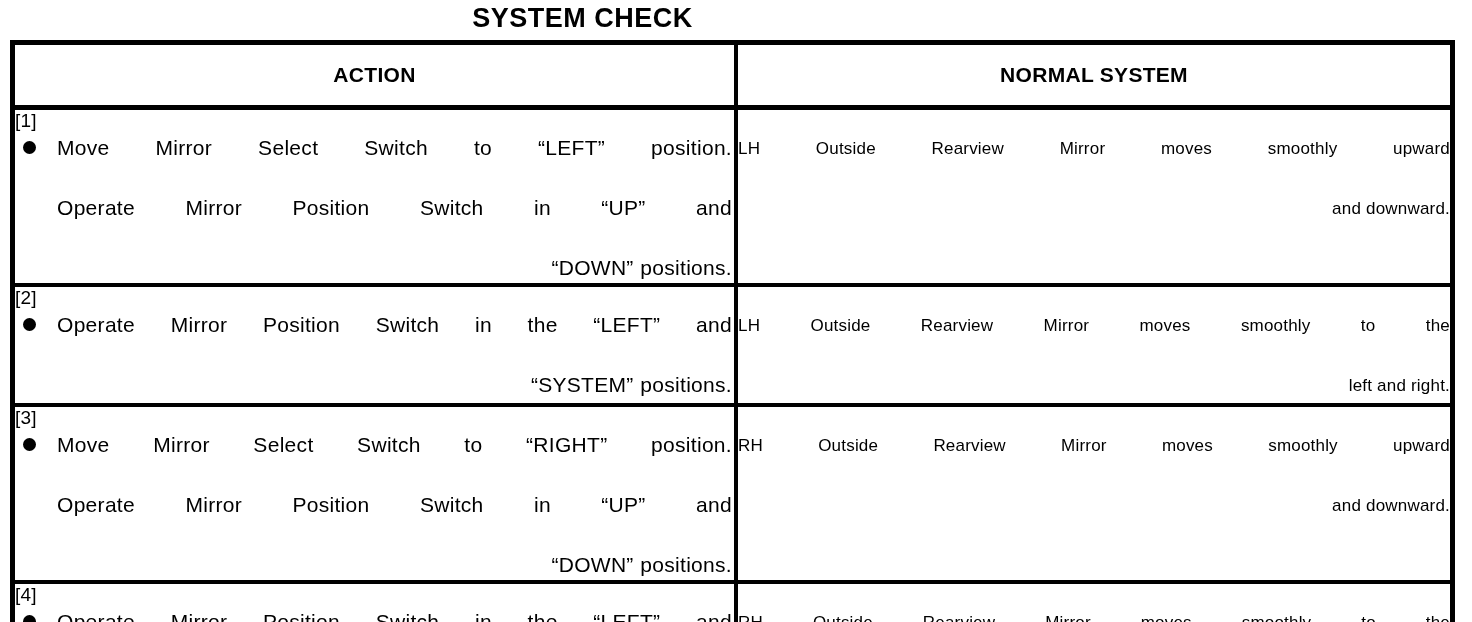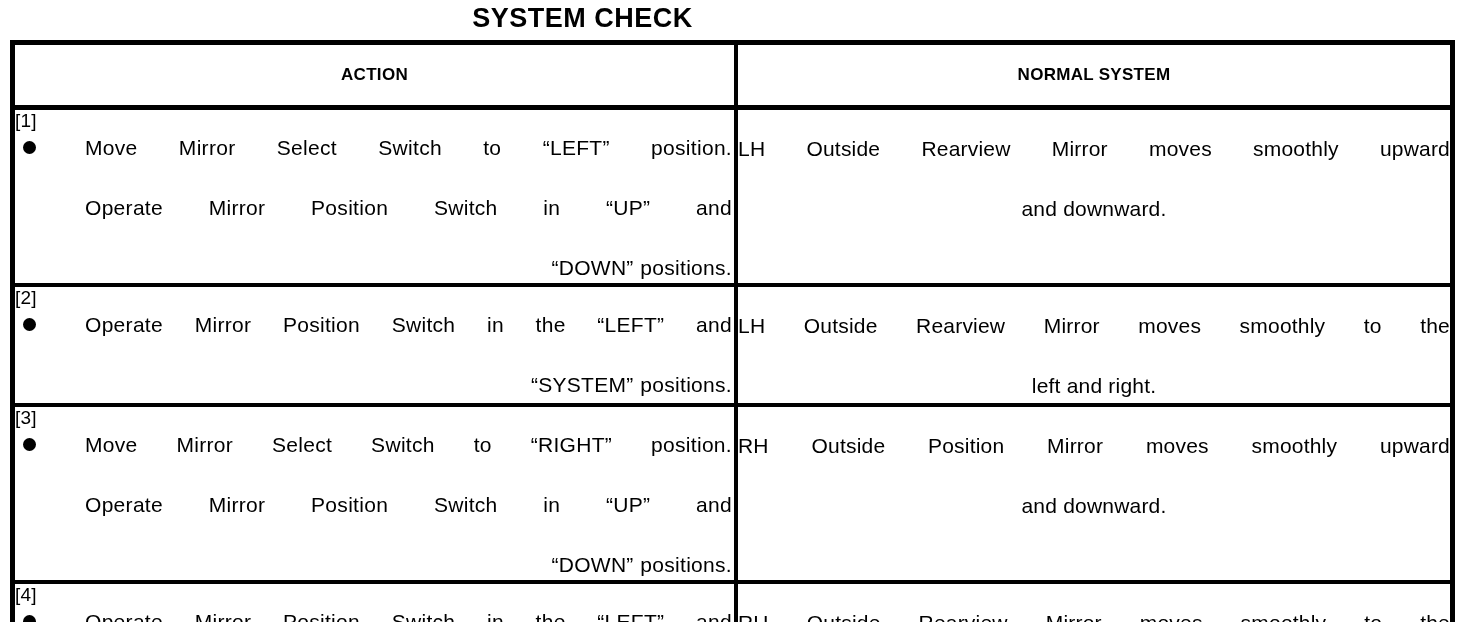--- a/index.html
+++ b/index.html
@@ -73,21 +73,21 @@
   tr.data-row:last-child td {
     border-bottom: 0;
   }
 
   
   .header-row th {
     height: 65px;
     border-bottom: 5px solid #000;
     text-align: center;
     vertical-align: middle;
-    font-size: 17px;
+    font-size: 21px;
     font-weight: bold;
     letter-spacing: 0.3px;
     font-family: "Liberation Sans", "DejaVu Sans", sans-serif;
   }
   .header-row th.cell-action {
     border-right: 4px solid #000;
   }
 
   
   .action-cell {
@@ -128,56 +128,55 @@
     text-justify: inter-word;
     font-size: 21px;
     line-height: 30px;
     letter-spacing: 0.3px;
     word-spacing: 0.5px;
     padding-right: 2px;
   }
   .action-text > span.line {
     display: block;
     text-align: justify;
-    margin-left: 28px;
   }
   .action-text > span.line.last {
     text-align: right;
   }
   
   .action-text > span.line::after {
     content: "";
     display: inline-block;
     width: 100%;
   }
   .action-text > span.line.last::after {
     content: none;
   }
 
   
   .results-cell {
     padding: 6px 8px 10px 11px;
   }
   .results-text {
-    font-size: 21px;
+    font-size: 17px;
     line-height: 30px;
     letter-spacing: 0.2px;
     padding-top: 24px;
   }
   .results-text > span.line {
     display: block;
     text-align: justify;
   }
   .results-text > span.line::after {
     content: "";
     display: inline-block;
     width: 100%;
   }
   .results-text > span.line.last {
-    text-align: center;
+    text-align: right;
   }
   .results-text > span.line.last::after {
     content: none;
   }
 
   
   tr.row-1 td { height: 135px; }
   tr.row-2 td { height: 120px; }
   tr.row-3 td { height: 140px; }
   tr.row-4 td { height: 105px; }
@@ -248,21 +247,21 @@
             <div class="bullet"><span class="bullet-dot"></span></div>
             <div class="action-text">
               <span class="line">Move Mirror Select Switch to “RIGHT” position.</span>
               <span class="line">Operate Mirror Position Switch in “UP” and</span>
               <span class="line last">“DOWN” positions.</span>
             </div>
           </div>
         </td>
         <td class="cell-results results-cell">
           <div class="results-text">
-            <span class="line">RH Outside Position Mirror moves smoothly upward</span>
+            <span class="line">RH Outside Rearview Mirror moves smoothly upward</span>
             <span class="line last">and downward.</span>
           </div>
         </td>
       </tr>
 
       <tr class="data-row row-4">
         <td class="cell-action action-cell">
           <div class="step-label">[4]</div>
           <div class="step-body">
             <div class="bullet"><span class="bullet-dot"></span></div>

